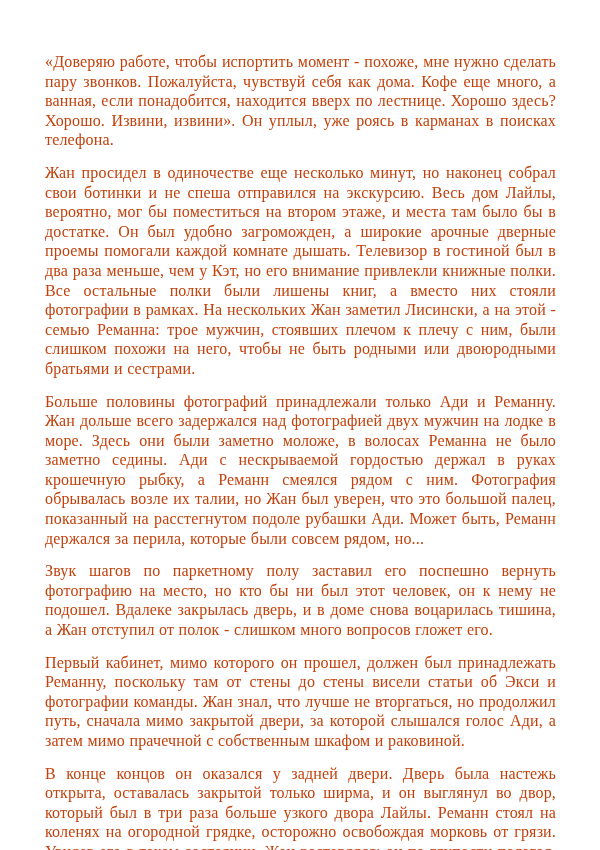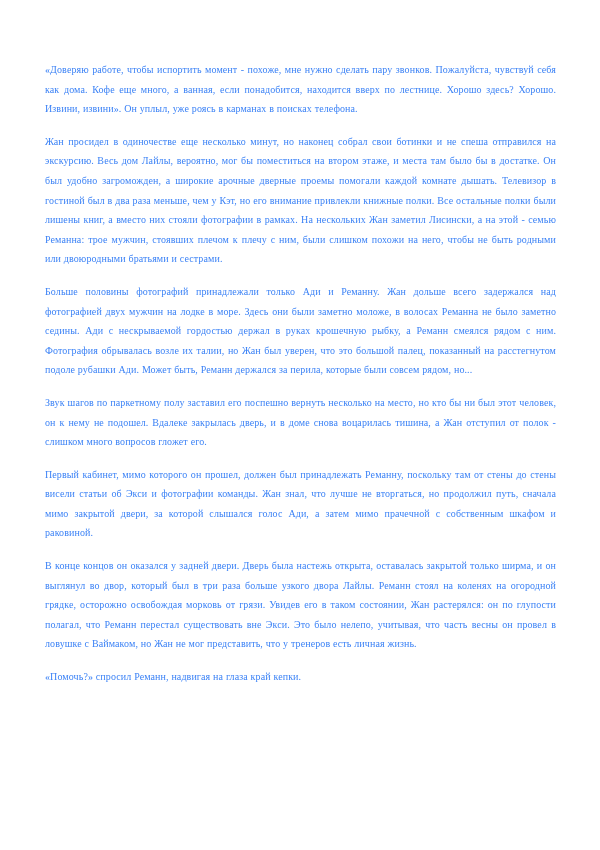--- a/index.html
+++ b/index.html
@@ -22,42 +22,42 @@
     background: #ffffff;
     box-sizing: border-box;
   }
   .text-column {
     position: absolute;
     left: 45px;
     top: 52px;
     width: 511px;
   }
   p.para {
-    margin: 8px 0 13px 0;
+    margin: 0 0 13px 0;
     padding: 0;
-    font-size: 10px;
+    font-size: 16px;
     line-height: 19.6px;
     text-align: justify;
     text-justify: inter-word;
-    color: #3b82f6;
+    color: #c2410c;
     letter-spacing: 0.01em;
     word-spacing: 0.02em;
     -webkit-font-smoothing: antialiased;
   }
   p.para:last-child {
     margin-bottom: 0;
   }
 </style>
 </head>
 <body>
 
 <div class="page">
   <div class="text-column">
     <p class="para">«Доверяю работе, чтобы испортить момент - похоже, мне нужно сделать пару звонков. Пожалуйста, чувствуй себя как дома. Кофе еще много, а ванная, если понадобится, находится вверх по лестнице. Хорошо здесь? Хорошо. Извини, извини». Он уплыл, уже роясь в карманах в поисках телефона.</p>
     <p class="para">Жан просидел в одиночестве еще несколько минут, но наконец собрал свои ботинки и не спеша отправился на экскурсию. Весь дом Лайлы, вероятно, мог бы поместиться на втором этаже, и места там было бы в достатке. Он был удобно загроможден, а широкие арочные дверные проемы помогали каждой комнате дышать. Телевизор в гостиной был в два раза меньше, чем у Кэт, но его внимание привлекли книжные полки. Все остальные полки были лишены книг, а вместо них стояли фотографии в рамках. На нескольких Жан заметил Лисински, а на этой - семью Реманна: трое мужчин, стоявших плечом к плечу с ним, были слишком похожи на него, чтобы не быть родными или двоюродными братьями и сестрами.</p>
     <p class="para">Больше половины фотографий принадлежали только Ади и Реманну. Жан дольше всего задержался над фотографией двух мужчин на лодке в море. Здесь они были заметно моложе, в волосах Реманна не было заметно седины. Ади с нескрываемой гордостью держал в руках крошечную рыбку, а Реманн смеялся рядом с ним. Фотография обрывалась возле их талии, но Жан был уверен, что это большой палец, показанный на расстегнутом подоле рубашки Ади. Может быть, Реманн держался за перила, которые были совсем рядом, но...</p>
-    <p class="para">Звук шагов по паркетному полу заставил его поспешно вернуть несколько на место, но кто бы ни был этот человек, он к нему не подошел. Вдалеке закрылась дверь, и в доме снова воцарилась тишина, а Жан отступил от полок - слишком много вопросов гложет его.</p>
+    <p class="para">Звук шагов по паркетному полу заставил его поспешно вернуть фотографию на место, но кто бы ни был этот человек, он к нему не подошел. Вдалеке закрылась дверь, и в доме снова воцарилась тишина, а Жан отступил от полок - слишком много вопросов гложет его.</p>
     <p class="para">Первый кабинет, мимо которого он прошел, должен был принадлежать Реманну, поскольку там от стены до стены висели статьи об Экси и фотографии команды. Жан знал, что лучше не вторгаться, но продолжил путь, сначала мимо закрытой двери, за которой слышался голос Ади, а затем мимо прачечной с собственным шкафом и раковиной.</p>
     <p class="para">В конце концов он оказался у задней двери. Дверь была настежь открыта, оставалась закрытой только ширма, и он выглянул во двор, который был в три раза больше узкого двора Лайлы. Реманн стоял на коленях на огородной грядке, осторожно освобождая морковь от грязи. Увидев его в таком состоянии, Жан растерялся: он по глупости полагал, что Реманн перестал существовать вне Экси. Это было нелепо, учитывая, что часть весны он провел в ловушке с Ваймаком, но Жан не мог представить, что у тренеров есть личная жизнь.</p>
     <p class="para">«Помочь?» спросил Реманн, надвигая на глаза край кепки.</p>
 
   </div>
 </div>
 
 </body></html>

